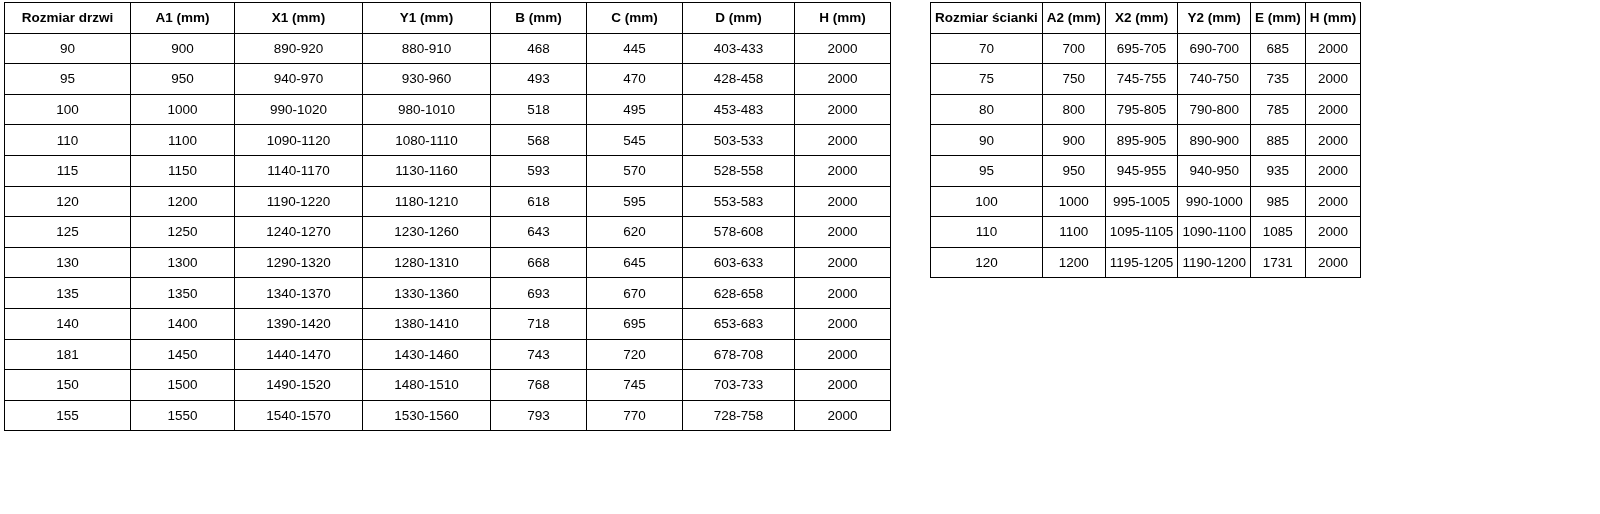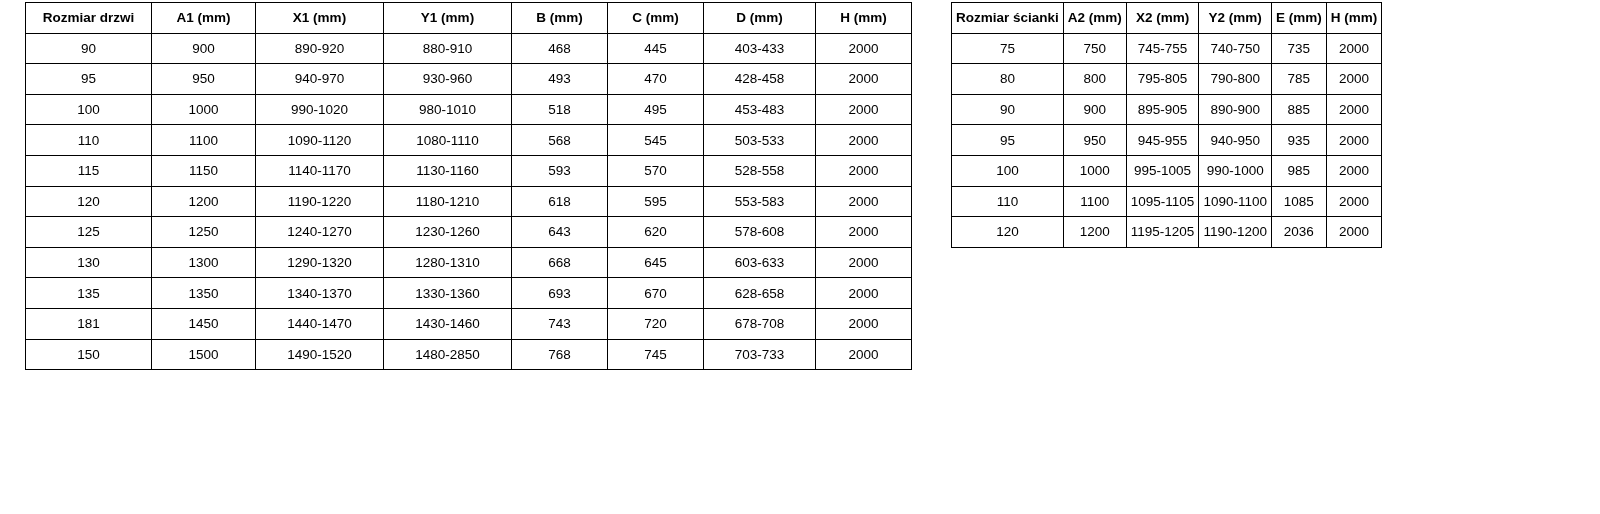--- a/index.html
+++ b/index.html
@@ -11,21 +11,20 @@
     width: 1600px;
     height: 514px;
     font-family: "Liberation Sans", sans-serif;
     color: #000000;
     overflow: hidden;
   }
   .page {
     position: relative;
     width: 1268px;
     height: 514px;
-    margin-left: 21px;
   }
   .table-wrap {
     position: absolute;
     top: 0;
   }
   #doors-wrap { left: 4px; top: 2px; }
   #walls-wrap { left: 930px; top: 2px; border-radius: 22px; }
 
   table.spec {
     border-collapse: collapse;
@@ -180,37 +179,57 @@
             <td>135</td>
             <td>1350</td>
             <td>1340-1370</td>
             <td>1330-1360</td>
             <td>693</td>
             <td>670</td>
             <td>628-658</td>
             <td>2000</td>
           </tr>
           <tr>
+            <td>140</td>
+            <td>1400</td>
+            <td>1390-1420</td>
+            <td>1380-1410</td>
+            <td>718</td>
+            <td>695</td>
+            <td>653-683</td>
+            <td>2000</td>
+          </tr>
+          <tr>
             <td>181</td>
             <td>1450</td>
             <td>1440-1470</td>
             <td>1430-1460</td>
             <td>743</td>
             <td>720</td>
             <td>678-708</td>
             <td>2000</td>
           </tr>
           <tr>
             <td>150</td>
             <td>1500</td>
             <td>1490-1520</td>
-            <td>1480-2850</td>
+            <td>1480-1510</td>
             <td>768</td>
             <td>745</td>
             <td>703-733</td>
+            <td>2000</td>
+          </tr>
+          <tr>
+            <td>155</td>
+            <td>1550</td>
+            <td>1540-1570</td>
+            <td>1530-1560</td>
+            <td>793</td>
+            <td>770</td>
+            <td>728-758</td>
             <td>2000</td>
           </tr>
         </tbody>
     </table>
   </div>
 
   <div class="table-wrap" id="walls-wrap">
     <table class="spec" id="walls-table">
       <colgroup>
         <col class="c0">
@@ -225,20 +244,28 @@
             <th>Rozmiar ścianki</th>
             <th>A2 (mm)</th>
             <th>X2 (mm)</th>
             <th>Y2 (mm)</th>
             <th>E (mm)</th>
             <th>H (mm)</th>
           </tr>
       </thead>
       <tbody id="walls-body">
           <tr>
+            <td>70</td>
+            <td>700</td>
+            <td>695-705</td>
+            <td>690-700</td>
+            <td>685</td>
+            <td>2000</td>
+          </tr>
+          <tr>
             <td>75</td>
             <td>750</td>
             <td>745-755</td>
             <td>740-750</td>
             <td>735</td>
             <td>2000</td>
           </tr>
           <tr>
             <td>80</td>
             <td>800</td>
@@ -277,20 +304,20 @@
             <td>1095-1105</td>
             <td>1090-1100</td>
             <td>1085</td>
             <td>2000</td>
           </tr>
           <tr>
             <td>120</td>
             <td>1200</td>
             <td>1195-1205</td>
             <td>1190-1200</td>
-            <td>2036</td>
+            <td>1731</td>
             <td>2000</td>
           </tr>
         </tbody>
     </table>
   </div>
 
 </div>
 
 </body></html>

